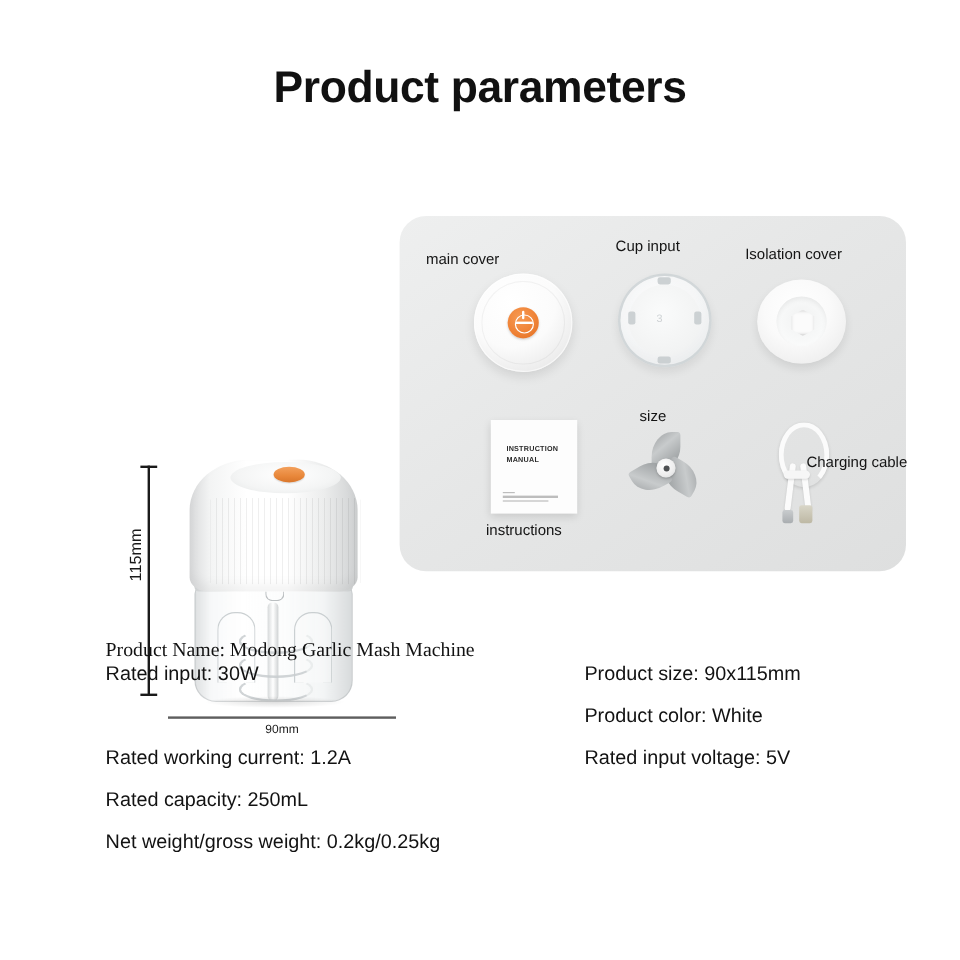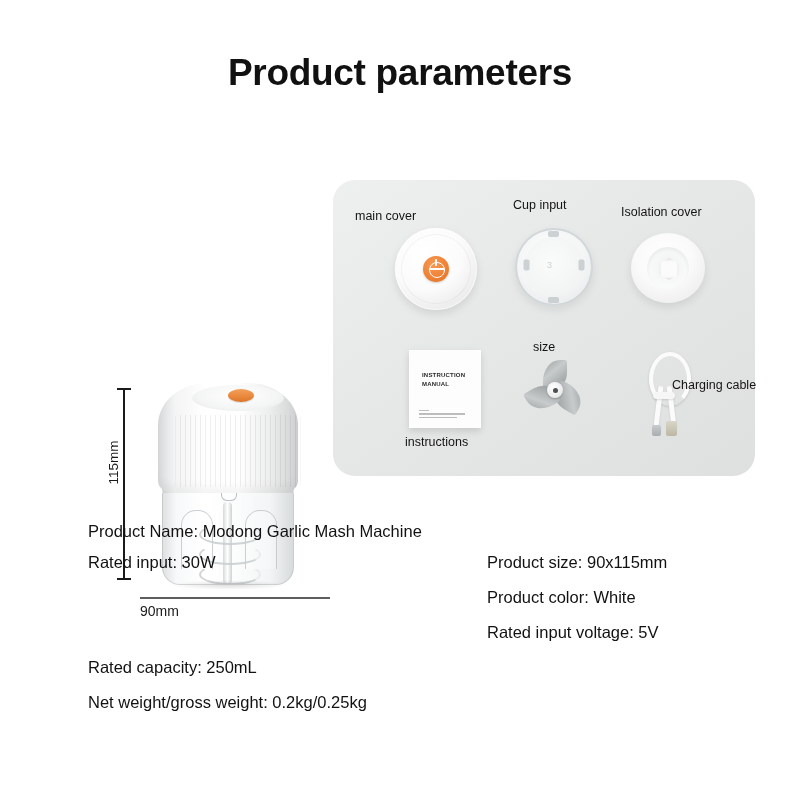--- a/index.html
+++ b/index.html
@@ -33,21 +33,21 @@
   .dim-v-cap.t{top:203px;}
   .dim-v-cap.b{top:393px;}
   .dim-v-label{
     position:absolute;left:41px;top:270px;
     font-size:13.5px;color:#1a1a1a;
     transform:rotate(-90deg);transform-origin:center center;
     white-space:nowrap;
   }
   
   .dim-h{position:absolute;left:90px;top:412px;width:190px;height:2px;background:#5e5e5e;}
-  .dim-h-label{position:absolute;left:90px;top:418px;width:190px;font-size:14px;color:#1a1a1a;}
+  .dim-h-label{position:absolute;left:90px;top:418px;width:190px;text-align:center;font-size:10px;color:#1a1a1a;}
 
   
   .chopper{position:absolute;left:98px;top:198px;width:160px;height:205px;}
   .ch-lid{
     position:absolute;left:10px;top:0;width:140px;height:110px;
     border-radius:50px 50px 16px 16px / 42px 42px 12px 12px;
     background:
       linear-gradient(90deg,#d9dadb 0%,#f3f4f4 12%,#ffffff 34%,#ffffff 58%,#eceded 80%,#cfd1d2 100%);
     box-shadow:inset 0 -6px 10px rgba(0,0,0,.05);
   }
@@ -190,21 +190,21 @@
   .cc-plug.usb{left:25px;background:linear-gradient(180deg,#d9d6c8,#bdb8a4);}
   .cc-plug.micro{left:11px;width:9px;height:11px;background:linear-gradient(180deg,#c9ccce,#a9adb0);}
   .cc-tie{position:absolute;left:12px;top:40px;width:22px;height:7px;border-radius:4px;background:#f6f6f6;
     box-shadow:0 1px 2px rgba(0,0,0,.12);}
 
   
   .specs{position:absolute;left:0;top:518px;width:800px;height:250px;}
   .spec-row{position:absolute;font-size:16.5px;color:#121212;white-space:nowrap;}
   .col-l{left:88px;}
   .col-r{left:487px;}
-  .r0{top:4px;} .r1{top:35px;} .r2{top:70px;} .r3{top:105px;} .r4{top:140px;} .r5{top:175px;}
+  .r0{top:14px;font-family:Liberation Serif, serif;} .r1{top:35px;} .r2{top:70px;} .r3{top:105px;} .r4{top:140px;} .r5{top:175px;}
 </style>
 </head>
 <body>
 
 <div class="page">
 
   <div class="title">Product parameters</div>
 
   <div class="photo-block">
 
@@ -294,20 +294,21 @@
       <div class="cc-plug usb"></div>
       <div class="cc-plug micro"></div>
     </div>
     <div class="part-label" style="left:339px;top:198px;">Charging cable</div>
 
   </div>
 
   <div class="specs">
     <div class="spec-row col-l r0">Product Name: Modong Garlic Mash Machine</div>
     <div class="spec-row col-l r1">Rated input: 30W</div>
+    <div class="spec-row col-l r3">Rated working current: 1.2A</div>
     <div class="spec-row col-l r4">Rated capacity: 250mL</div>
     <div class="spec-row col-l r5">Net weight/gross weight: 0.2kg/0.25kg</div>
 
     <div class="spec-row col-r r1">Product size: 90x115mm</div>
     <div class="spec-row col-r r2">Product color: White</div>
     <div class="spec-row col-r r3">Rated input voltage: 5V</div>
   </div>
 
 </div>
 

